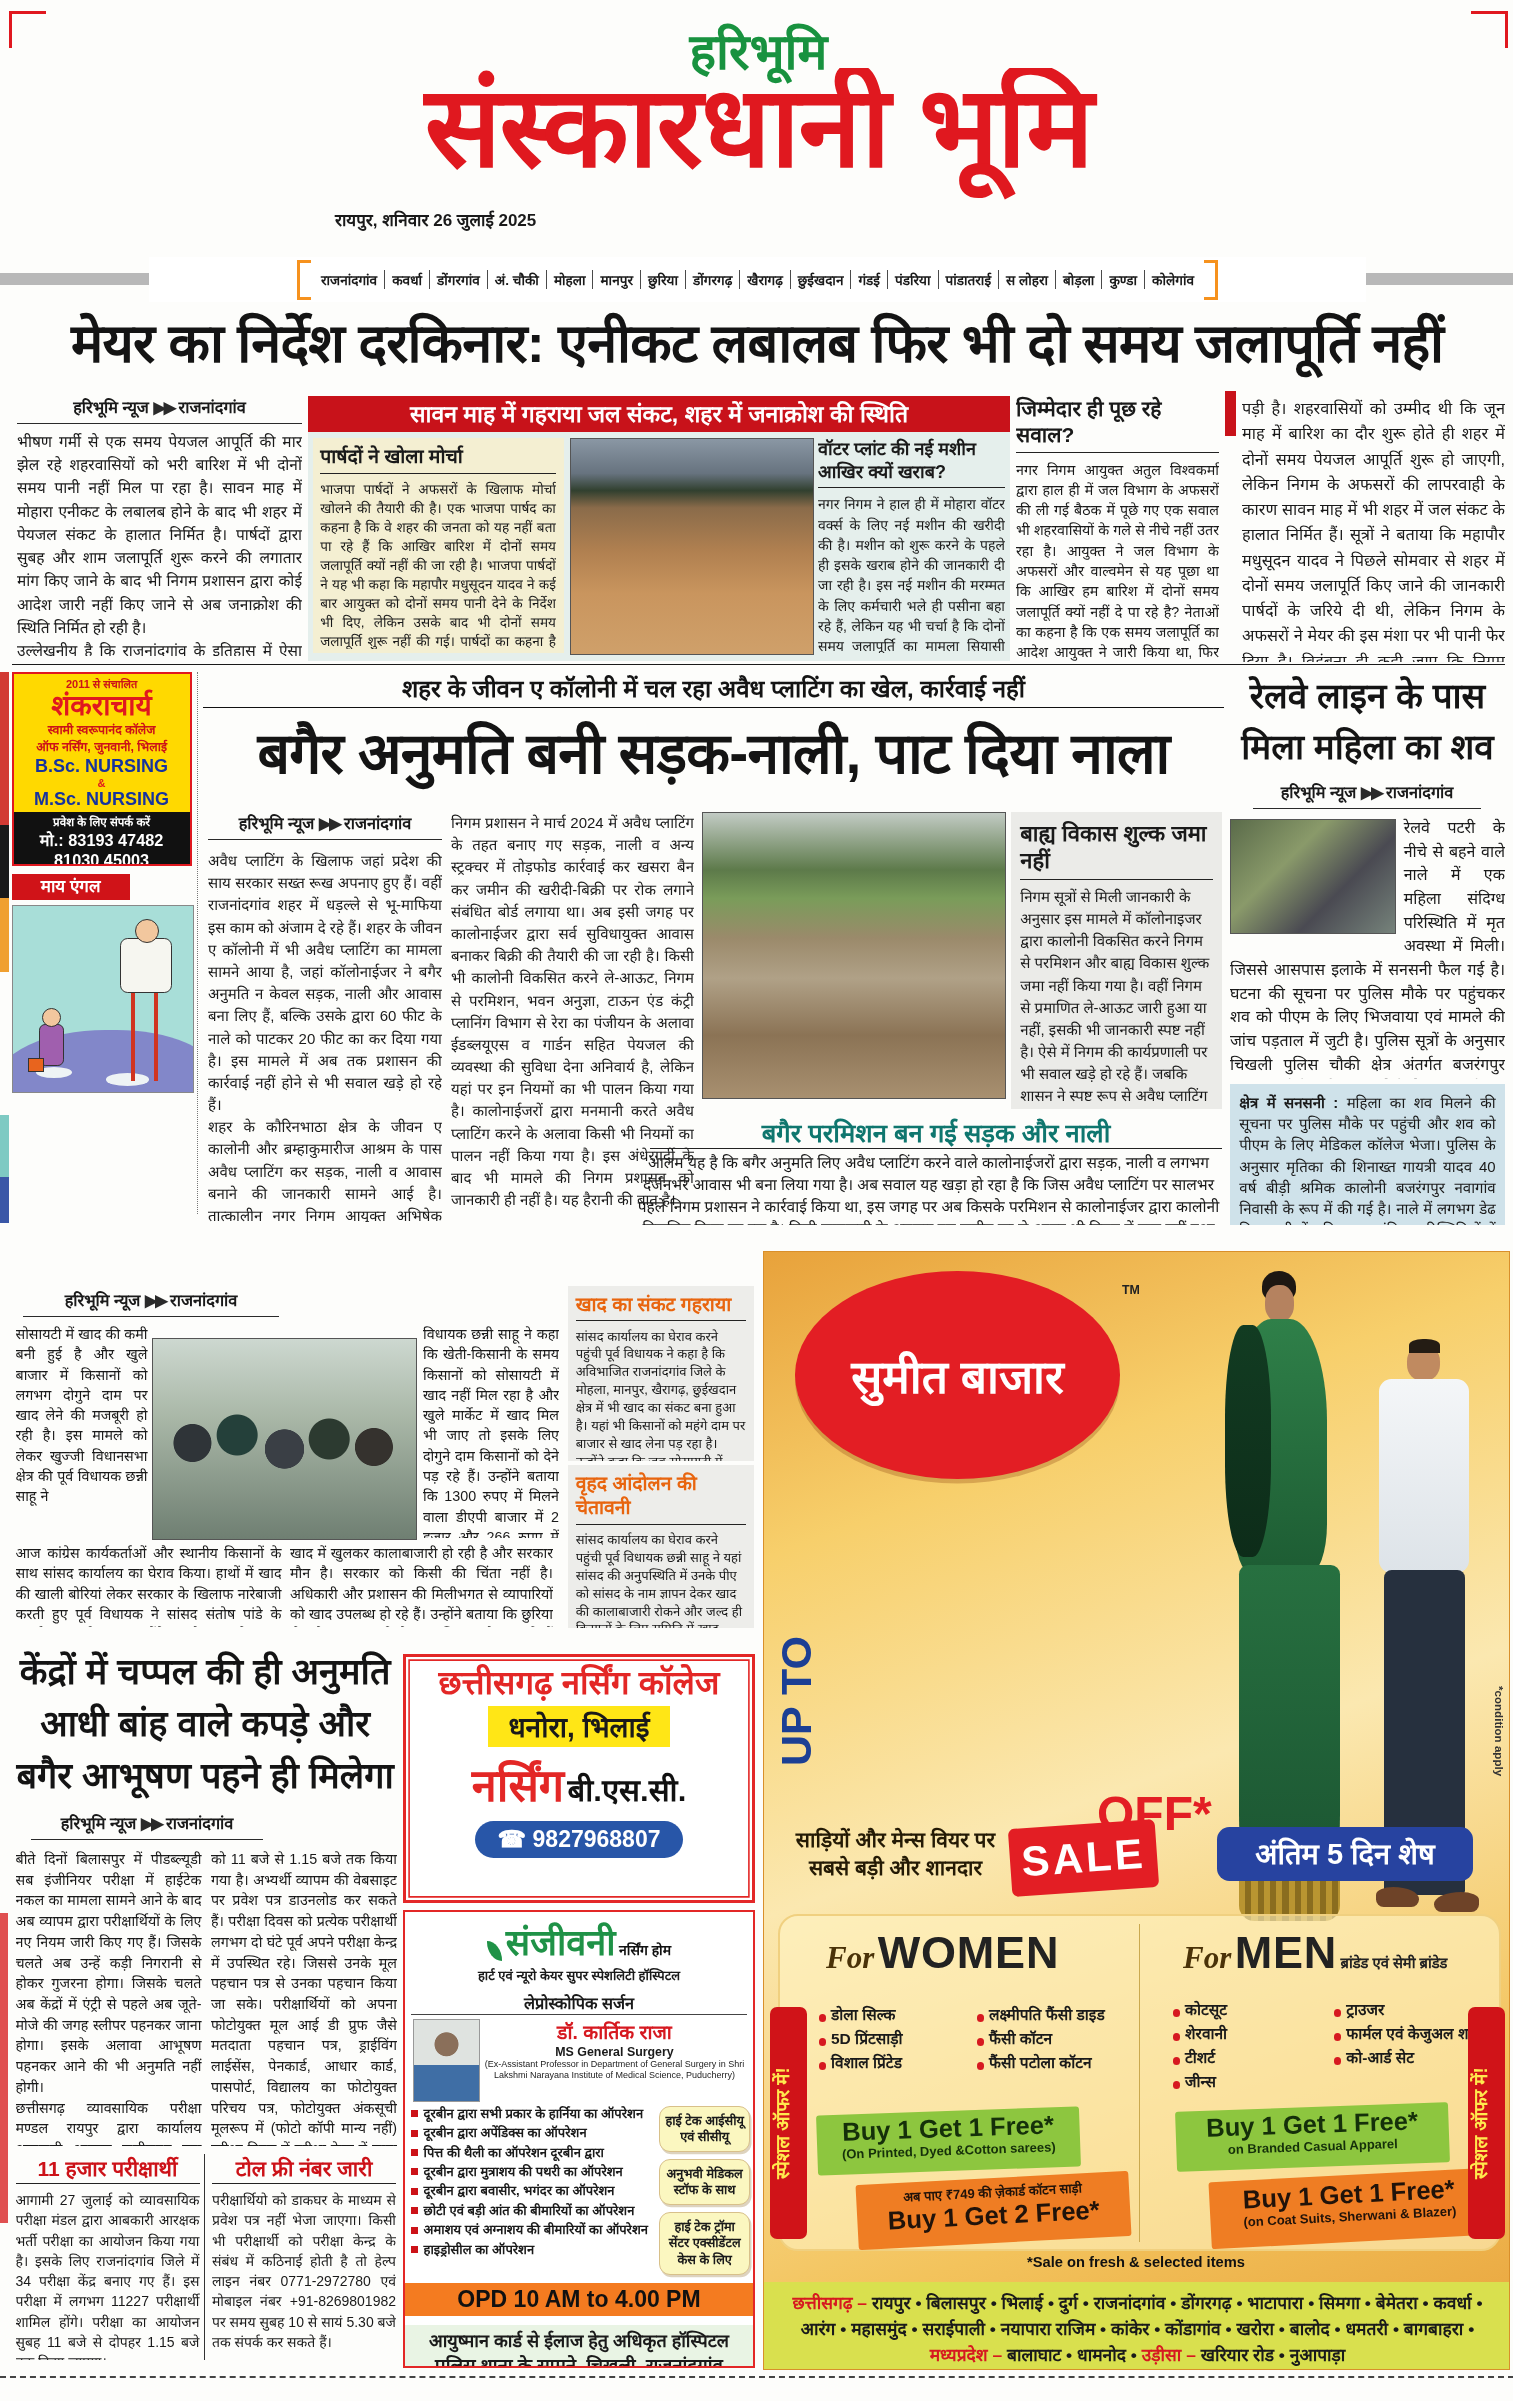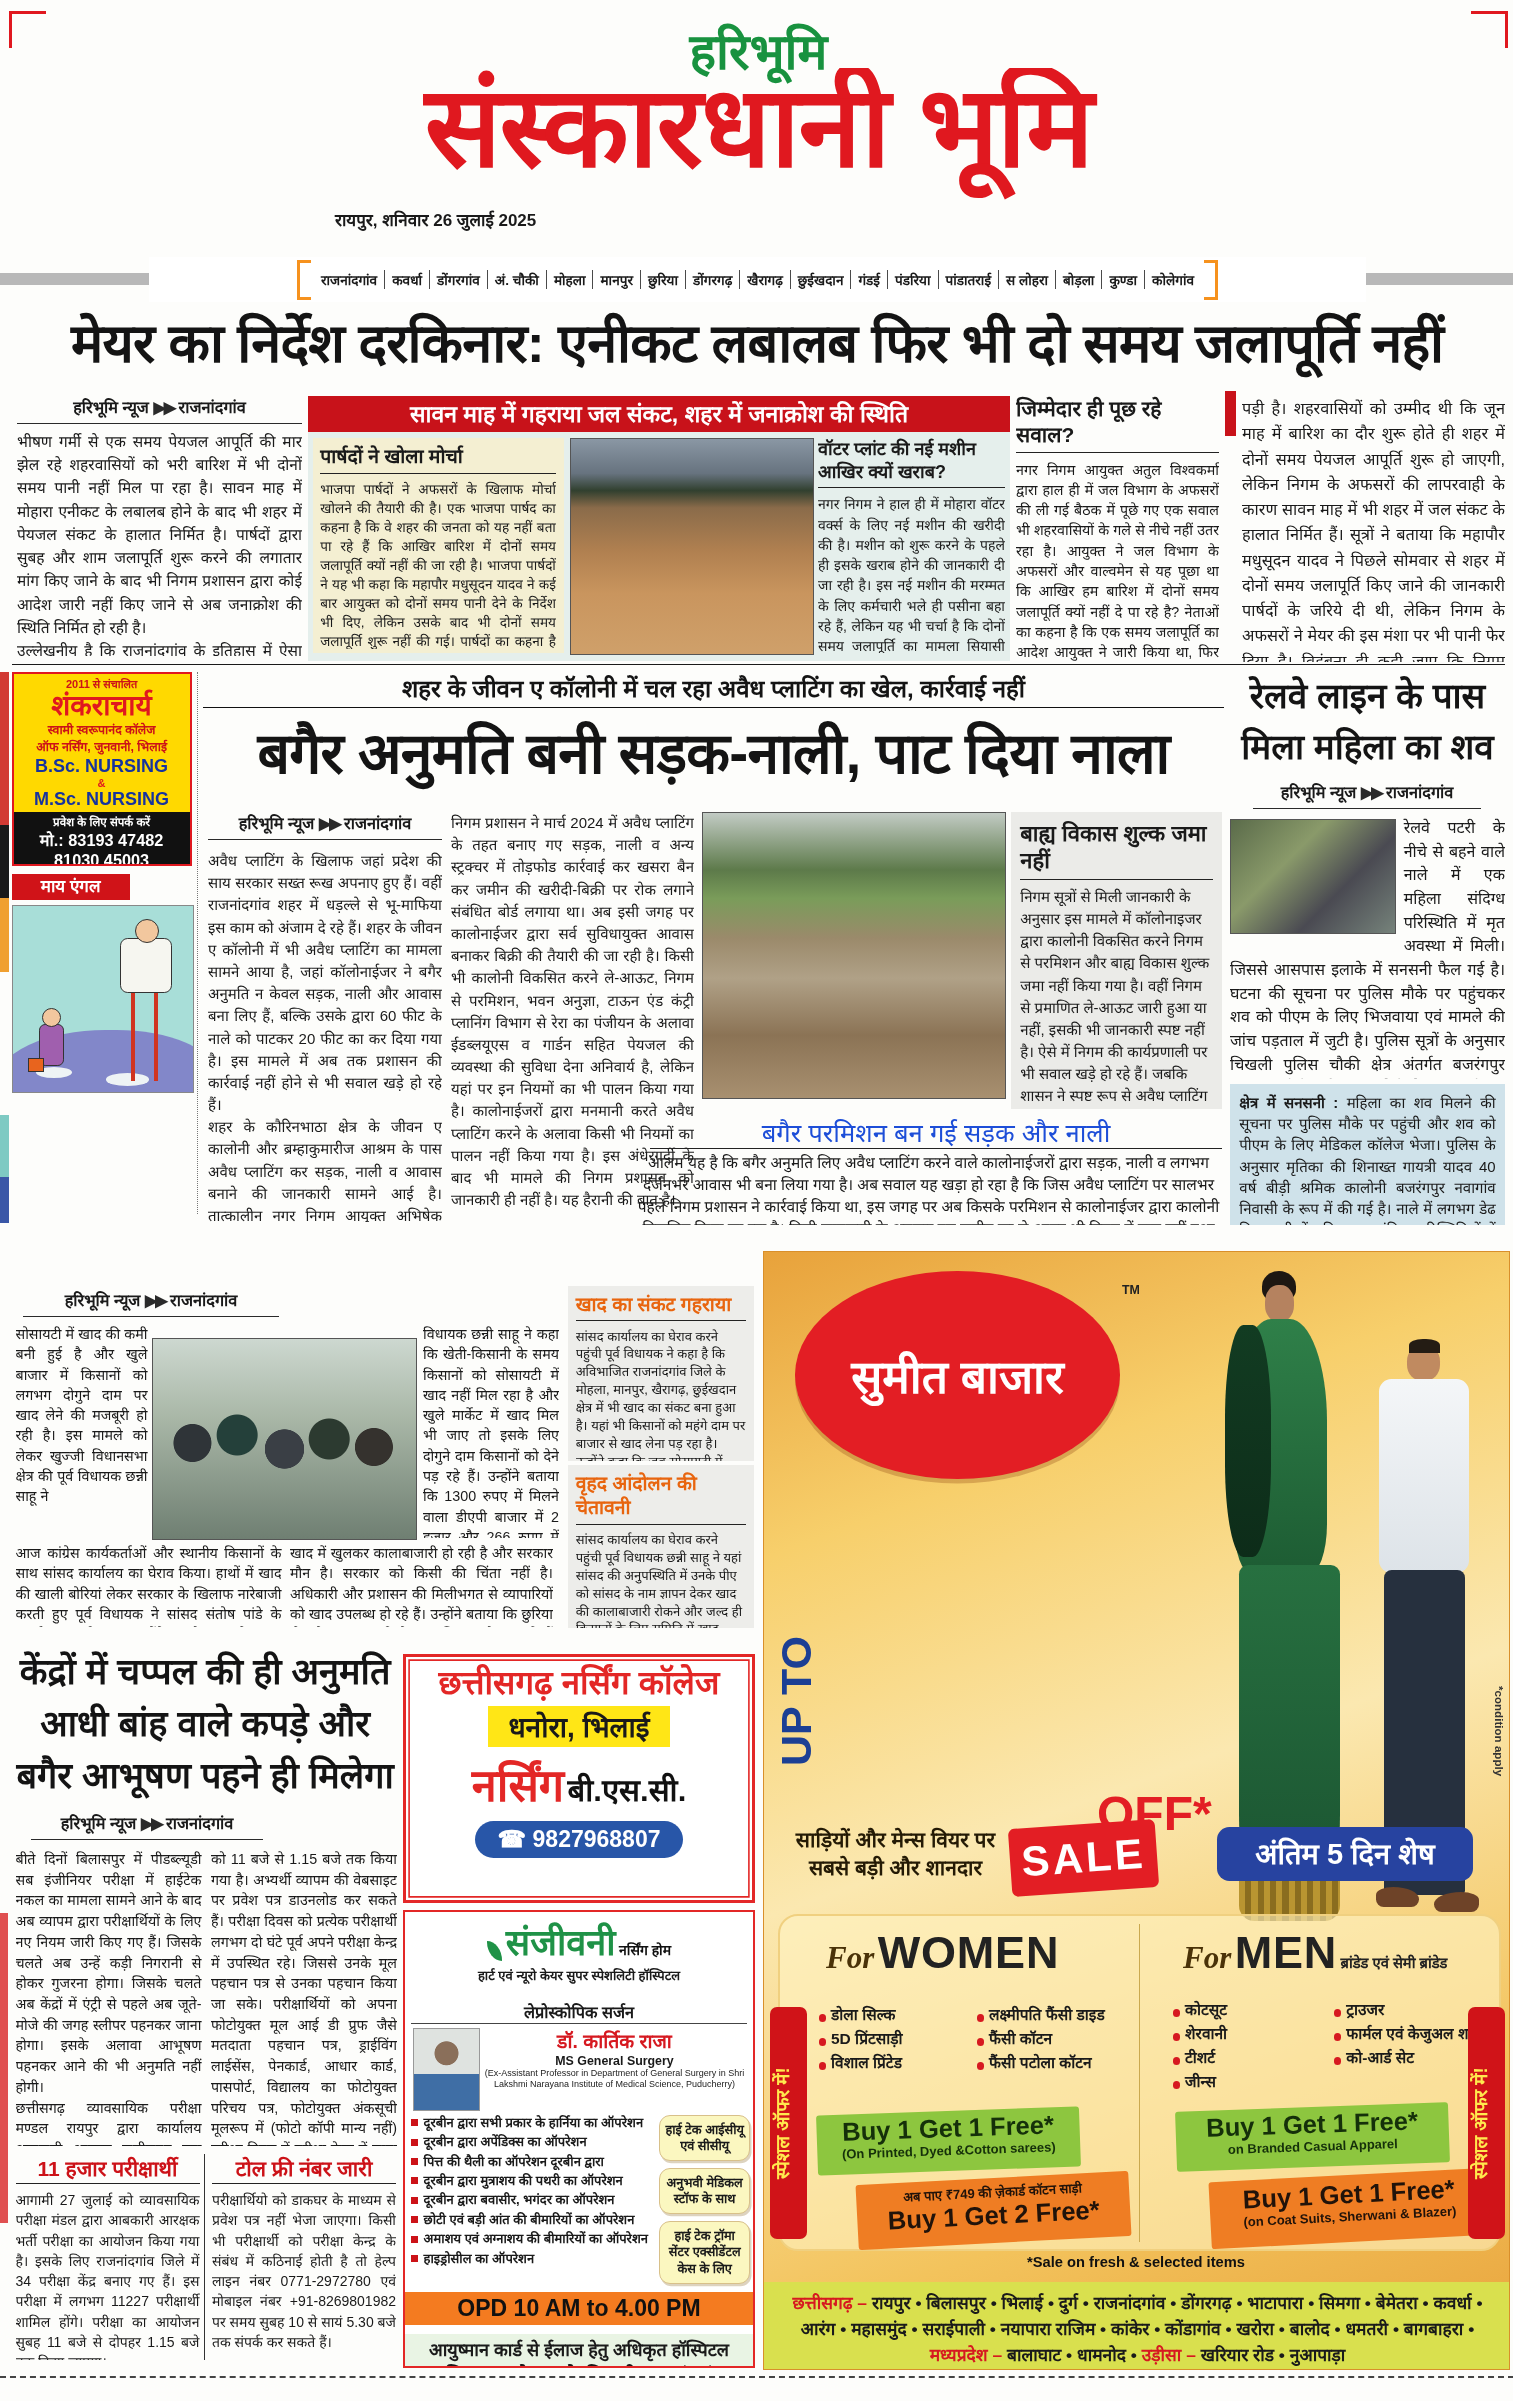--- a/index.html
+++ b/index.html
@@ -143,21 +143,21 @@
     <span>हरिभूमि न्यूज</span><span class="byarr">▶▶</span><span>राजनांदगांव</span>
   </div>
   <div class="abs bd pre" style="left:208px;top:850px;width:234px;height:372px;font-size:15px;line-height:1.48;">अवैध प्लाटिंग के खिलाफ जहां प्रदेश की साय सरकार सख्त रूख अपनाए हुए हैं। वहीं राजनांदगांव शहर में धड़ल्ले से भू-माफिया इस काम को अंजाम दे रहे हैं। शहर के जीवन ए कॉलोनी में भी अवैध प्लाटिंग का मामला सामने आया है, जहां कॉलोनाईजर ने बगैर अनुमति न केवल सड़क, नाली और आवास बना लिए हैं, बल्कि उसके द्वारा 60 फीट के नाले को पाटकर 20 फीट का कर दिया गया है। इस मामले में अब तक प्रशासन की कार्रवाई नहीं होने से भी सवाल खड़े हो रहे हैं।
 शहर के कौरिनभाठा क्षेत्र के जीवन ए कालोनी और ब्रम्हाकुमारीज आश्रम के पास अवैध प्लाटिंग कर सड़क, नाली व आवास बनाने की जानकारी सामने आई है। तात्कालीन नगर निगम आयुक्त अभिषेक गुप्ता के कार्यकाल के समय</div>
   <div class="abs bd" style="left:451px;top:812px;width:243px;height:410px;font-size:15px;line-height:1.48;">निगम प्रशासन ने मार्च 2024 में अवैध प्लाटिंग के तहत बनाए गए सड़क, नाली व अन्य स्ट्रक्चर में तोड़फोड कार्रवाई कर खसरा बैन कर जमीन की खरीदी-बिक्री पर रोक लगाने संबंधित बोर्ड लगाया था। अब इसी जगह पर कालोनाईजर द्वारा सर्व सुविधायुक्त आवास बनाकर बिक्री की तैयारी की जा रही है। किसी भी कालोनी विकसित करने ले-आऊट, निगम से परमिशन, भवन अनुज्ञा, टाऊन एंड कंट्री प्लानिंग विभाग से रेरा का पंजीयन के अलावा ईडब्लयूएस व गार्डन सहित पेयजल की व्यवस्था की सुविधा देना अनिवार्य है, लेकिन यहां पर इन नियमों का भी पालन किया गया है। कालोनाईजरों द्वारा मनमानी करते अवैध प्लाटिंग करने के अलावा किसी भी नियमों का पालन नहीं किया गया है। इस अंधेरगर्दी के बाद भी मामले की निगम प्रशासन को जानकारी ही नहीं है। यह हैरानी की बात है।</div>
   <div class="abs photo ph-road" style="left:702px;top:812px;width:302px;height:285px;"></div>
   <div class="abs" style="left:1011px;top:812px;width:211px;height:297px;background:#ebebe8;padding:7.7px 9.3px;box-sizing:border-box;overflow:hidden;">
     <div class="ttl" style="font-size:22px;">बाह्य विकास शुल्क जमा नहीं</div>
     <div style="font-size:15px;line-height:1.48;overflow:hidden;">निगम सूत्रों से मिली जानकारी के अनुसार इस मामले में कॉलोनाइजर द्वारा कालोनी विकसित करने निगम से परमिशन और बाह्य विकास शुल्क जमा नहीं किया गया है। वहीं निगम से प्रमाणित ले-आऊट जारी हुआ या नहीं, इसकी भी जानकारी स्पष्ट नहीं है। ऐसे में निगम की कार्यप्रणाली पर भी सवाल खड़े हो रहे हैं। जबकि शासन ने स्पष्ट रूप से अवैध प्लाटिंग के खिलाफ ठोस कार्रवाई के निर्देश जारी किए हैं।</div>
   </div>
-  <div class="abs ctr" style="left:650px;top:1115px;width:572px;height:33px;color:#1d4ed8;font-size:25.6px;font-weight:400;border-bottom:1.5px solid #222;overflow:hidden;">बगैर परमिशन बन गई सड़क और नाली</div>
+  <div class="abs ctr" style="left:650px;top:1115px;width:572px;height:33px;color:#0f766e;font-size:25.6px;font-weight:700;border-bottom:1.5px solid #222;overflow:hidden;">बगैर परमिशन बन गई सड़क और नाली</div>
   <div class="abs ctr" style="left:635px;top:1152px;width:587px;height:73px;font-size:15.5px;line-height:1.42;overflow:hidden;">आलम यह है कि बगैर अनुमति लिए अवैध प्लाटिंग करने वाले कालोनाईजरों द्वारा सड़क, नाली व लगभग दर्जनभर आवास भी बना लिया गया है। अब सवाल यह खड़ा हो रहा है कि जिस अवैध प्लाटिंग पर सालभर पहले निगम प्रशासन ने कार्रवाई किया था, इस जगह पर अब किसके परमिशन से कालोनाईजर द्वारा कालोनी विकसित किया जा रहा है। मिली जानकारी के अनुसार इस जमीन का ले-आउट भी निगम में पास नहीं हुआ है।</div>
 
   <div class="abs ctr hlw" style="left:1230px;top:671px;width:275px;height:107px;font-size:35px;line-height:1.45;overflow:hidden;">रेलवे लाइन के पास मिला महिला का शव</div>
   <div class="abs by" style="left:1253px;top:781px;width:228px;">
     <span>हरिभूमि न्यूज</span><span class="byarr">▶▶</span><span>राजनांदगांव</span>
   </div>
   <div class="abs bd" style="left:1230px;top:816px;width:275px;height:263px;font-size:16px;line-height:1.48;">
     <span class="photo ph-rail" style="float:left;width:164px;height:113px;margin:3.1px 7.7px 3.1px 0;display:block;"></span><span>रेलवे पटरी के नीचे से बहने वाले नाले में एक महिला संदिग्ध परिस्थिति में मृत अवस्था में मिली। जिससे आसपास इलाके में सनसनी फैल गई है। घटना की सूचना पर पुलिस मौके पर पहुंचकर शव को पीएम के लिए भिजवाया एवं मामले की जांच पड़ताल में जुटी है। पुलिस सूत्रों के अनुसार चिखली पुलिस चौकी क्षेत्र अंतर्गत बजरंगपुर नवागांव बीड़ी श्रमिक कालोनी के कुछ दूरी पर स्थित रेलवे लाइन के नीचे से बहने वाली नाला में एक महिला पानी में मृत अवस्था में आज सुबह देखी गई। जिससे आसपास के इलाके में सनसनी फैल गई है।</span>
   </div>
   <div class="abs" style="left:1230px;top:1084px;width:275px;height:141px;background:#cfe2ea;padding:7.7px 9.3px;box-sizing:border-box;font-size:15px;line-height:1.42;text-align:justify;overflow:hidden;">
@@ -208,21 +208,21 @@
     </div>
   </div>
 
   <div class="abs" style="left:403px;top:1910px;width:352px;height:458px;border:2.3px solid #e32726;box-sizing:border-box;background:#fff;padding:4.6px 6.2px;overflow:hidden;">
     <div class="ctr">
       <span style="display:inline-block;width:15.5px;height:20px;background:#1f9247;border-radius:0 100% 0 100%;vertical-align:middle;"></span>
       <span style="font-size:36px;font-weight:900;color:#1f9247;">संजीवनी</span>
       <span style="font-size:14px;font-weight:900;color:#111;">नर्सिंग होम</span>
     </div>
     <div class="ctr" style="font-size:13px;font-weight:800;">हार्ट एवं न्यूरो केयर सुपर स्पेशलिटी हॉस्पिटल</div>
-    <div class="ctr" style="font-size:16.3px;font-weight:900;margin-top:17px;border-bottom:1.2px solid #444;">लेप्रोस्कोपिक सर्जन</div>
+    <div class="ctr" style="font-size:16.3px;font-weight:900;margin-top:8px;border-bottom:1.2px solid #444;">लेप्रोस्कोपिक सर्जन</div>
     <div style="position:relative;height:87px;margin-top:3.1px;">
       <div class="abs" style="left:1.5px;top:1.5px;width:65px;height:81px;background:radial-gradient(circle at 50% 30%,#8a6f5a 0 11.6px,transparent 12.4px),linear-gradient(180deg,#dfe3e0 55%,#3f6ea5 56%);border:0.8px solid #999;"></div>
       <div class="ctr" style="margin-left:71px;">
         <div style="font-size:19.4px;font-weight:900;color:#d61920;">डॉ. कार्तिक राजा</div>
         <div style="font-size:12.4px;font-weight:800;">MS General Surgery</div>
         <div style="font-size:9px;line-height:1.25;color:#222;">(Ex-Assistant Professor in Department of General Surgery in Shri Lakshmi Narayana Institute of Medical Science, Puducherry)</div>
       </div>
     </div>
     <div style="position:relative;height:177px;">
       <div style="position:absolute;left:0;top:0;width:242px;">

